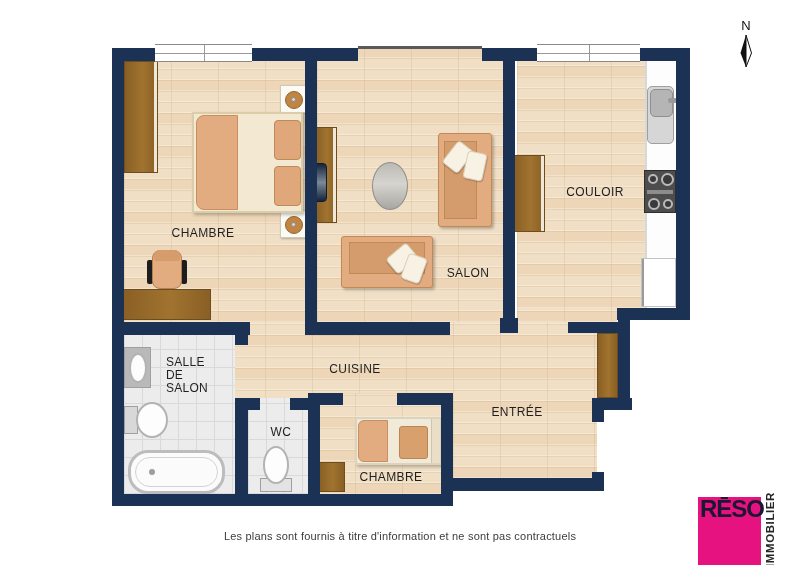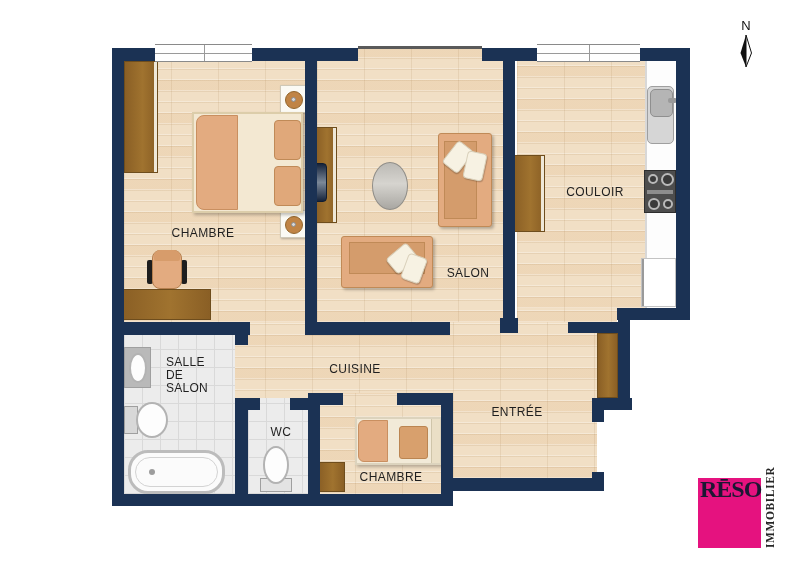--- a/index.html
+++ b/index.html
@@ -29,21 +29,21 @@
   .lamp{position:absolute;width:16px;height:16px;border-radius:50%;background:#c08445;border:1px solid #93662c;}
   .lamp:after{content:"";position:absolute;left:5px;top:5px;width:5px;height:5px;border-radius:50%;background:#d8d8d8;border:1px solid #8c8c8c;box-sizing:border-box;}
   .tan{background:#e3ab80;}
   .pillow{position:absolute;background:#f7f2e3;border:1px solid #d9d0ba;border-radius:4px;box-shadow:1px 1px 1px rgba(0,0,0,.2);}
   .label{position:absolute;color:#1f1f1f;font-size:12px;letter-spacing:.4px;white-space:nowrap;transform:translate(-50%,-50%);}
   .label small{display:block;text-align:left;font-size:12px;line-height:13px;letter-spacing:.3px;}
   .disclaimer{position:absolute;left:0;right:0;top:530px;text-align:center;color:#3c3c3c;font-size:11px;letter-spacing:.2px;}
   
   .compass-n{position:absolute;left:737px;top:18px;width:18px;text-align:center;font-size:13px;color:#111;}
   
-  .logo{position:absolute;left:698px;top:478px;width:84px;height:58px;font-family:Liberation Serif, serif;}
+  .logo{position:absolute;left:698px;top:497px;width:84px;height:58px;}
   .logo .square{position:absolute;left:0;top:0;width:63px;height:70px;}
   .logo .brand{position:absolute;left:2px;top:-2px;width:61px;text-align:center;font-weight:bold;
                font-size:24px;letter-spacing:-1px;}
   .logo .vert{position:absolute;left:63px;top:0;height:70px;width:19px;
               writing-mode:vertical-rl;transform:rotate(180deg);
               font-weight:bold;font-size:11.5px;letter-spacing:.6px;color:#262626;
               text-align:center;line-height:19px;}
   .counter{position:absolute;background:#fdfdfd;border-left:2px solid #d8d8d8;box-sizing:border-box;}
   .stove{position:absolute;background:#4d4d4d;border:1px solid #2e2e2e;box-sizing:border-box;}
   .burner{position:absolute;border-radius:50%;background:#3a3a3a;border:2px solid #b9b9b9;box-sizing:border-box;}
@@ -195,13 +195,14 @@
     <polygon points="9,1 3.5,19 9,33" fill="#111"></polygon>
     <polygon points="9,1 14.5,19 9,33" fill="#fff" stroke="#111" stroke-width="1"></polygon>
   </svg>
 
   <div class="logo">
     <div class="square" style="background:#e5127f;"></div>
     <div class="brand" style="color:#1c1733;">RĒSO</div>
     <div class="vert">IMMOBILIER</div>
   </div>
 
+  <div class="disclaimer">Les plans sont fournis à titre d'information et ne sont pas contractuels</div>
 </div>
 
 </body></html>

